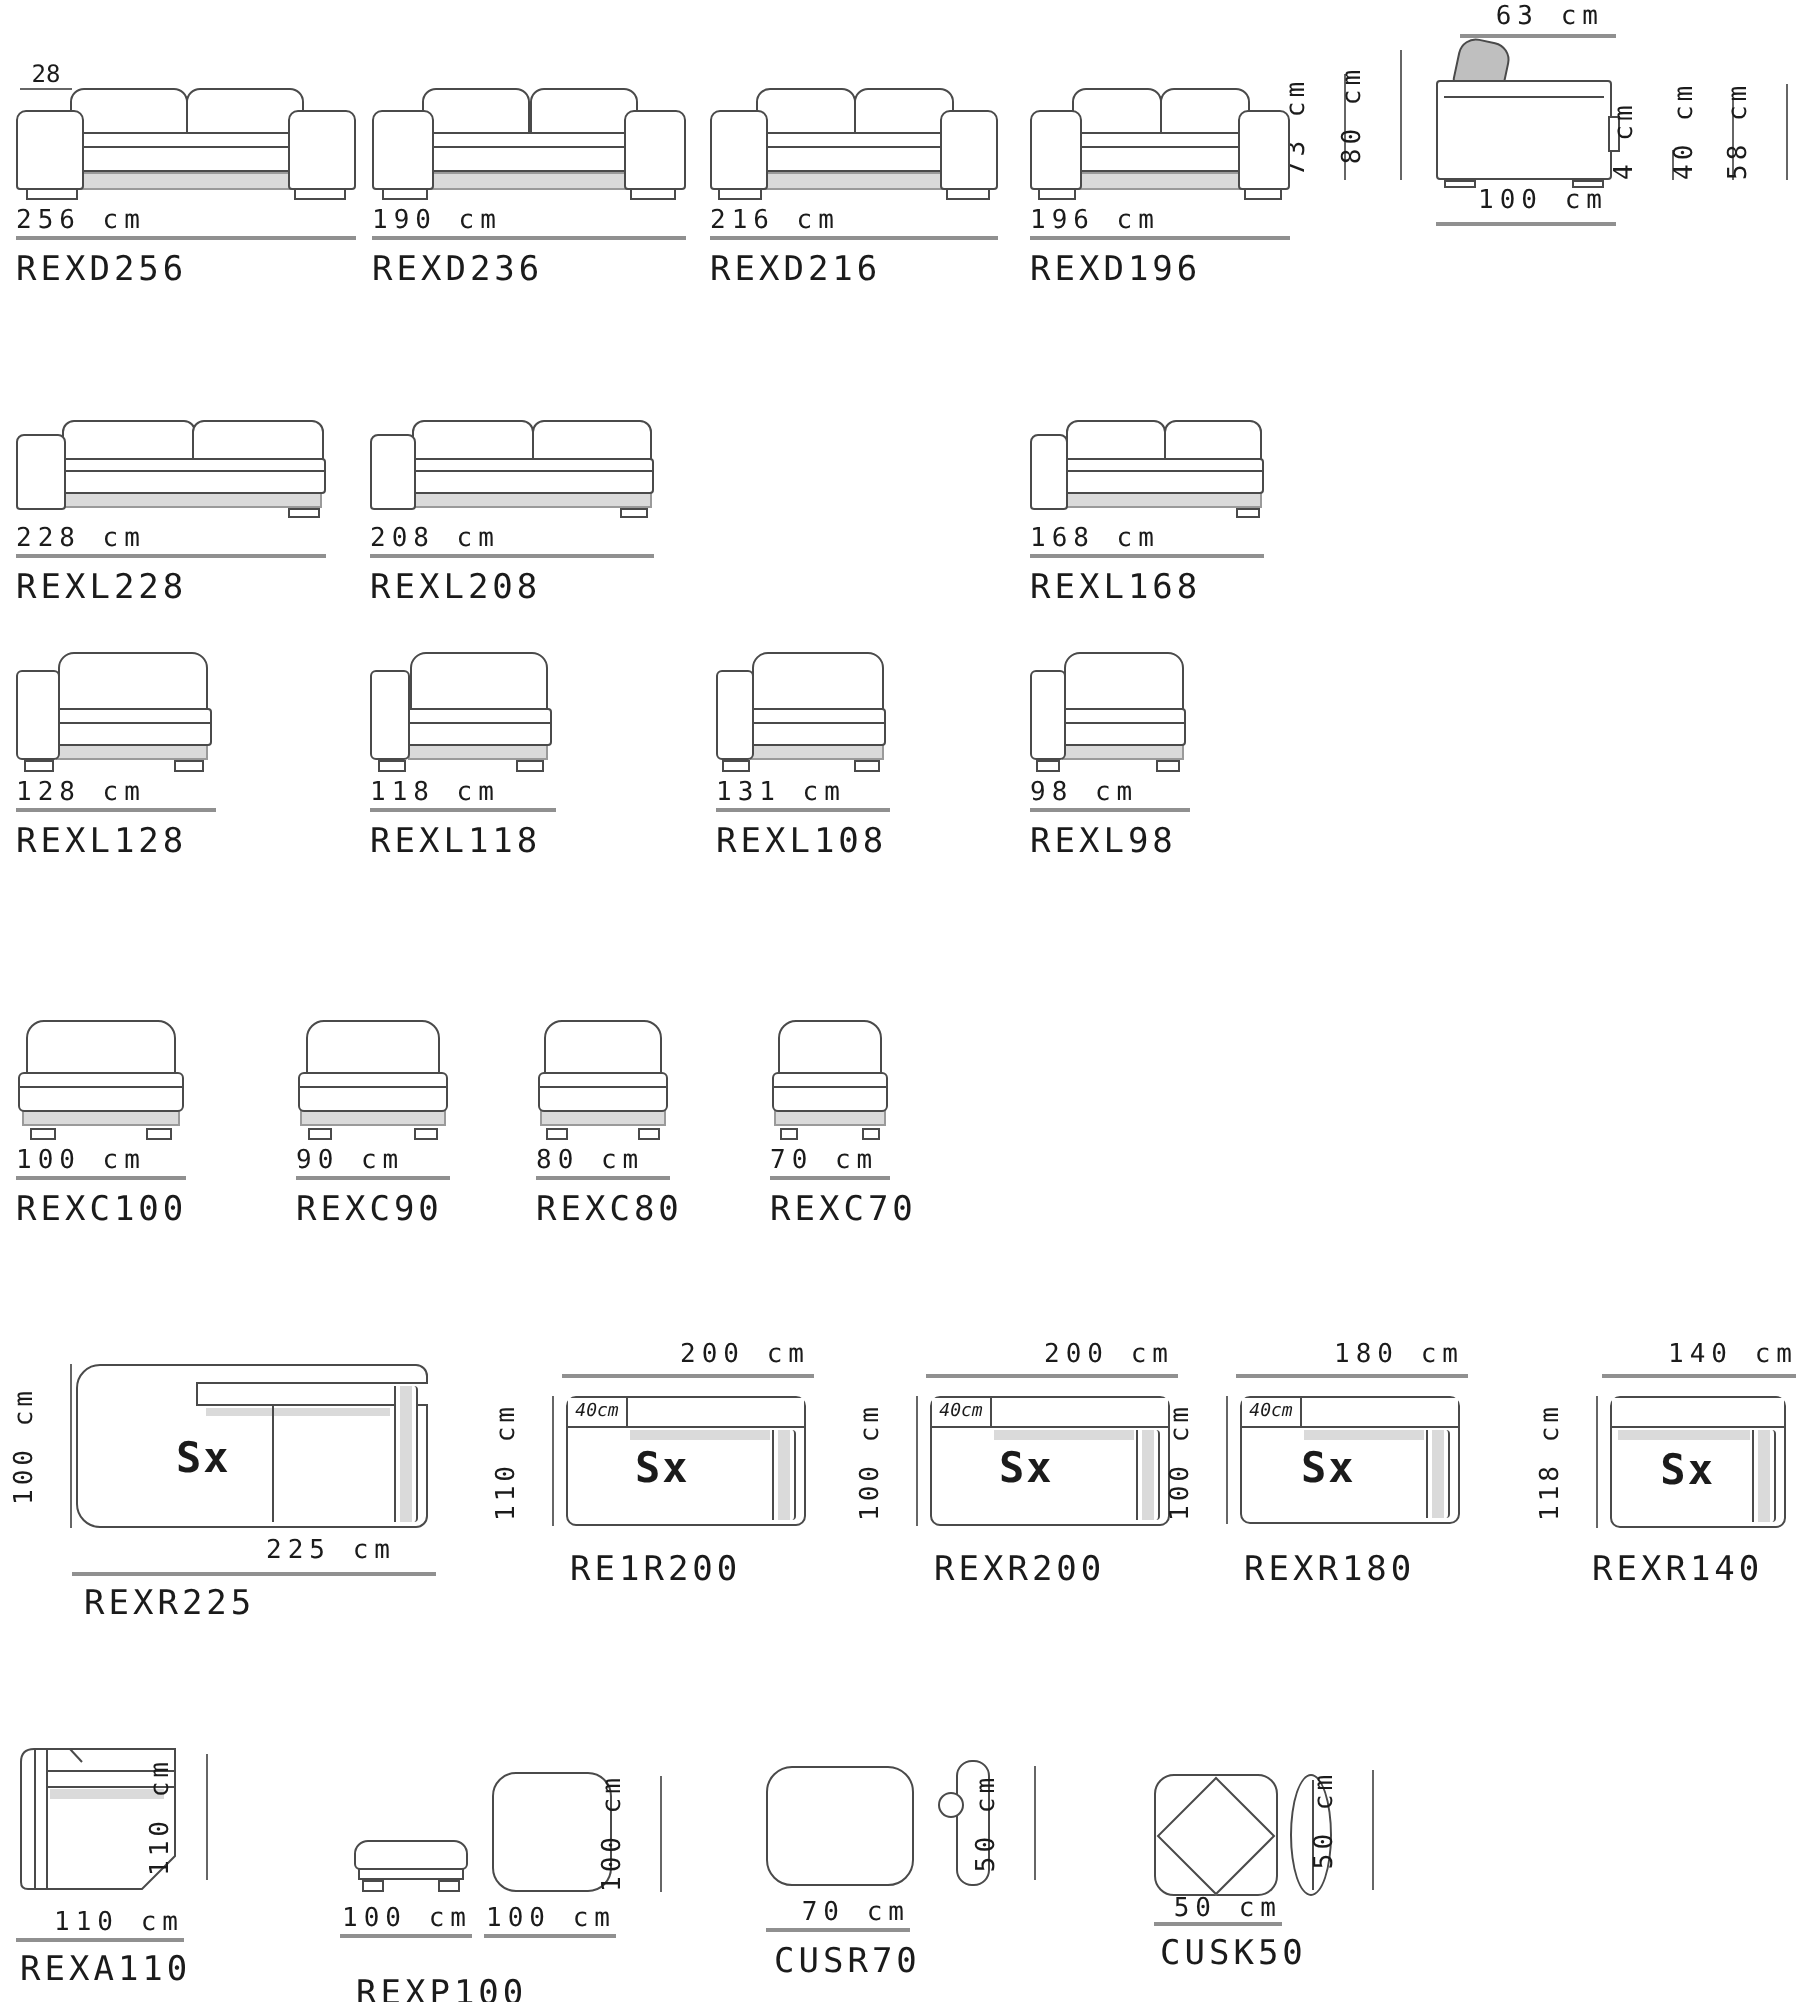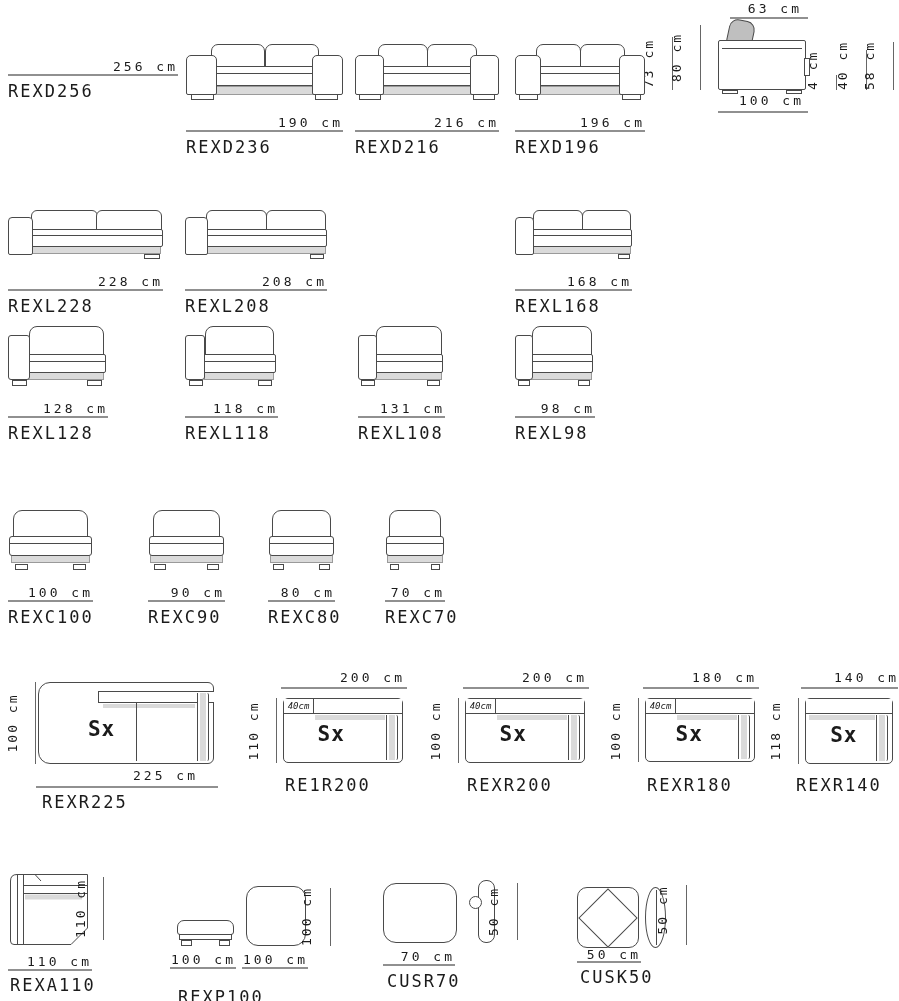--- a/index.html
+++ b/index.html
@@ -38,21 +38,21 @@
   .d1s .foot{bottom:0;height:6px;width:15%;z-index:0;}
   .d1s .fl{left:4%;} .d1s .fr{right:6%;}
   
   .d0 .c1{left:6%;right:6%;top:0;height:29px;border-radius:9px 9px 3px 3px;z-index:1;}
   .d0 .seat{left:1%;right:1%;top:26px;height:20px;border-radius:3px;z-index:2;}
   .d0 .seat::after{content:"";position:absolute;left:0;right:0;top:6px;border-top:1px solid var(--line);}
   .d0 .base{left:3%;right:3%;top:45px;height:8px;background:var(--shade);border-color:#9a9a9a;z-index:1;}
   .d0 .foot{bottom:0;height:6px;width:16%;z-index:0;}
   .d0 .fl{left:8%;} .d0 .fr{right:8%;}
   
-  .dimtext{margin-top:16px;height:14px;line-height:14px;font-size:13px;letter-spacing:3px;text-align:right;white-space:nowrap;}
+  .dimtext{margin-top:4px;height:14px;line-height:14px;font-size:13px;letter-spacing:3px;text-align:left;white-space:nowrap;}
   .dline{height:2px;background:var(--dimline);}
   .code{margin-top:5px;font-size:17px;letter-spacing:2px;white-space:nowrap;text-align:left;}
   .g .code{margin:0;}
   .htext{position:absolute;height:14px;line-height:14px;font-size:13px;letter-spacing:3px;text-align:right;white-space:nowrap;}
   .hline2{position:absolute;height:2px;background:var(--dimline);}
   .vtext{position:absolute;height:14px;line-height:14px;font-size:13px;letter-spacing:2px;text-align:center;white-space:nowrap;transform-origin:left bottom;transform:rotate(-90deg);}
   .vline{position:absolute;width:1px;background:#666;}
   .note{position:absolute;left:2px;top:-13px;width:26px;text-align:center;font-size:12px;line-height:12px;padding-bottom:1px;border-bottom:1px solid #666;}
   
   .tv{position:absolute;border:1px solid var(--line);border-radius:5px;background:#fff;box-sizing:border-box;}
@@ -90,20 +90,31 @@
   .svbody::before{content:"";position:absolute;left:3px;right:3px;top:7px;border-top:1px solid var(--line);}
   .svtab{width:6px;height:18px;border:1px solid var(--line);background:#fff;box-sizing:border-box;}
   .svfoot{position:absolute;width:16px;height:4px;border:1px solid var(--line);background:#fff;box-sizing:border-box;display:block;}
 </style>
 </head>
 <body>
 
 <div id="canvas">
 
   <div class="item" style="left:8px;top:44px;width:170px">
+    <div class="draw d2" style="height:56px">
+      <div class="note">28</div>
+      <i class="foot fl"></i>
+        <i class="foot fr"></i>
+      <i class="c1"></i>
+        <i class="c2"></i>
+      <i class="base"></i>
+      <i class="seat"></i>
+      <i class="arm l"></i>
+        <i class="arm r"></i>
+    </div>
     <div class="dimtext">256 cm</div>
     <div class="dline"></div>
     <div class="code">REXD256</div>
   </div>
 
   <div class="item" style="left:186px;top:44px;width:157px">
     <div class="draw d2" style="height:56px">
       <i class="foot fl"></i>
         <i class="foot fr"></i>
       <i class="c1"></i>
@@ -352,21 +363,21 @@
     <div class="tv" style="left:30px;top:35px;width:120px;height:65px">
       <i class="band"></i>
       <i class="notch">40cm</i>
       <i class="tshade"></i>
       <i class="tarm"></i>
       <b class="sx">Sx</b>
     </div>
     <div class="code" style="left:32px;top:112px">REXR200</div>
   </div>
 
-  <div class="g" style="left:615px;top:663px;width:150px;height:140px">
+  <div class="g" style="left:590px;top:663px;width:150px;height:140px">
     <div class="htext" style="left:30px;top:8px;width:112px">180 cm</div>
     <div class="hline2" style="left:28px;top:24px;width:116px"></div>
     <div class="vtext" style="left:8px;top:86px;width:64px">100 cm</div>
     <div class="vline" style="left:23px;top:35px;height:64px"></div>
     <div class="tv" style="left:30px;top:35px;width:110px;height:64px">
       <i class="band"></i>
       <i class="notch">40cm</i>
       <i class="tshade"></i>
       <i class="tarm"></i>
       <b class="sx">Sx</b>

